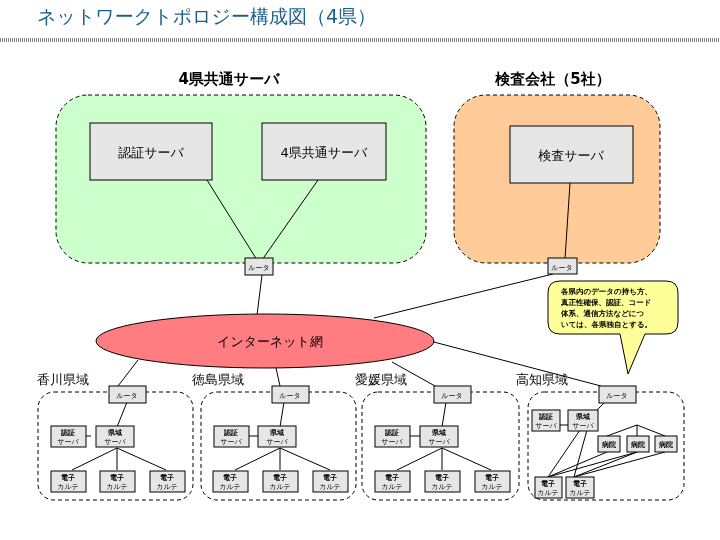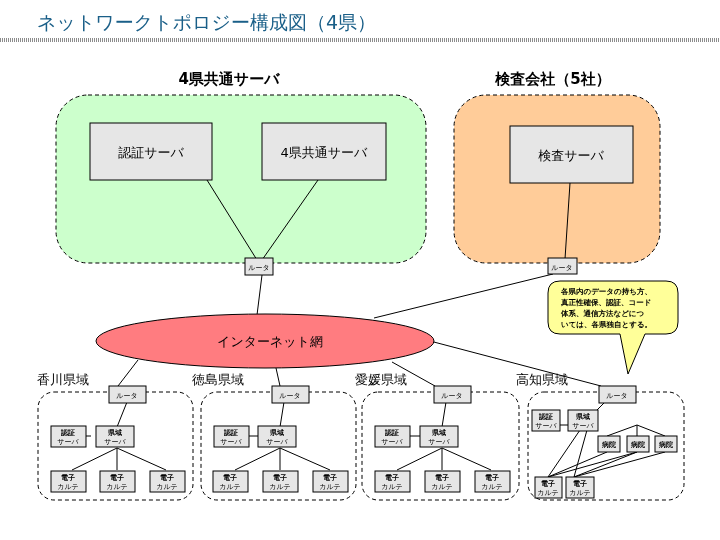--- a/index.html
+++ b/index.html
@@ -1,18 +1,18 @@
 <!DOCTYPE html>
 <html><head>
   <meta charset="utf-8">
   <style>
     html, body { margin: 0; padding: 0; background: #ffffff; }
     body { width: 720px; height: 540px; position: relative; overflow: hidden;
            font-family: "DejaVu Sans", sans-serif; color: #000; }
-    .title { position: absolute; left: 37px; top: 10px; font-size: 19px; color: #1a5f88;
+    .title { position: absolute; left: 37px; top: 4px; font-size: 19px; color: #1a5f88;
              letter-spacing: 0px; white-space: nowrap; text-align: center; }
     .title-rule { position: absolute; left: 0; top: 38px; width: 720px; height: 4px;
                   background: repeating-linear-gradient(90deg, #8c8c8c 0 1px, #ffffff 1px 2px); }
     svg.diagram { position: absolute; left: 0; top: 0; }
     .lbl { font-family: "DejaVu Sans", sans-serif; }
   </style>
 </head>
 <body>
 
 <div class="title">ネットワークトポロジー構成図（4県）</div>

